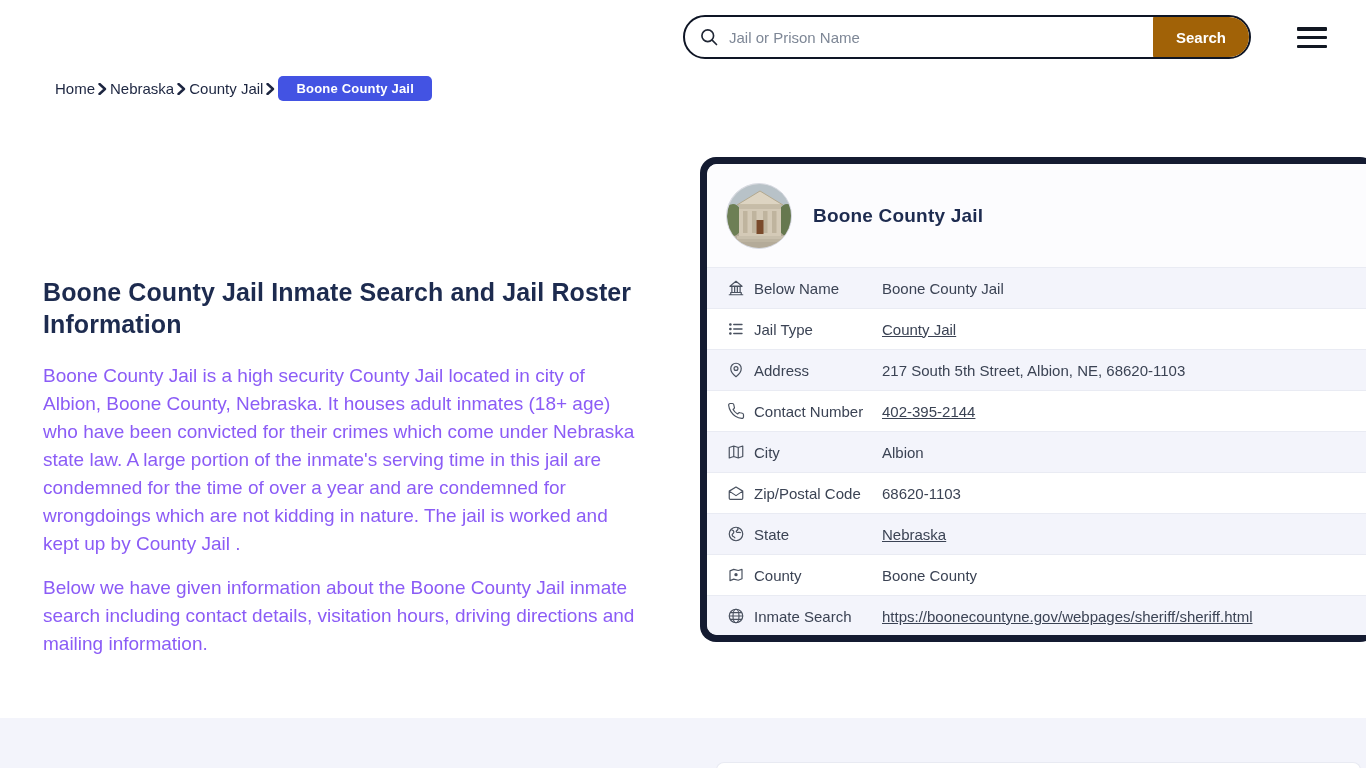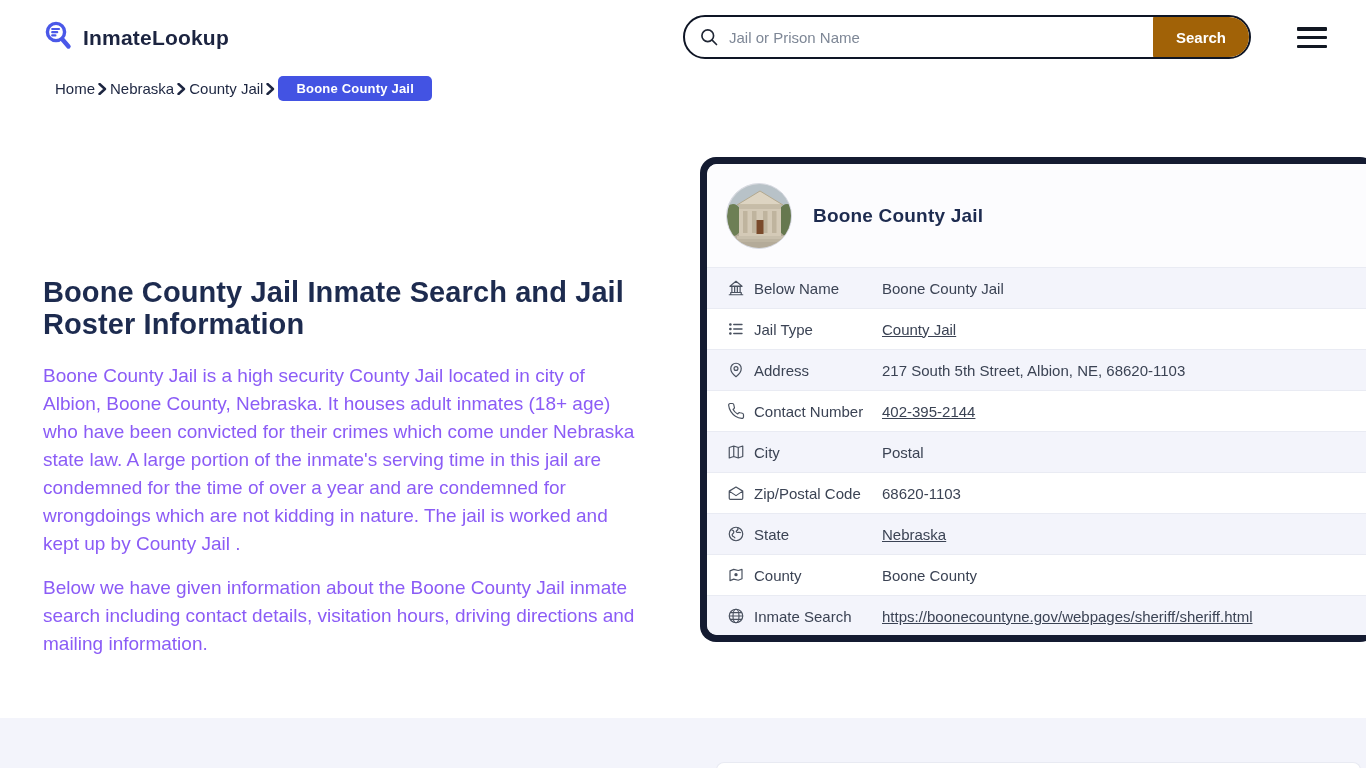--- a/index.html
+++ b/index.html
@@ -38,21 +38,21 @@
   .breadcrumb { position:absolute; left:55px; top:76px; display:flex; align-items:center; gap:3px; font-size:15px; }
   .crumb { color:#1c2540; cursor:pointer; }
   .crumb-sep { display:flex; align-items:center; }
   .crumb-pill {
     background:#4353e3; color:#fff; font-weight:700; font-size:13px;
     padding:5px 18px; border-radius:5px; letter-spacing:.2px;
   }
 
   
   .article { position:absolute; left:43px; top:276px; width:600px; }
-  .article h1 { font-size:29px; line-height:32px; font-weight:700; color:#1d2b4f; margin-bottom:22px; letter-spacing:.1px; }
+  .article h1 { font-size:25px; line-height:32px; font-weight:700; color:#1d2b4f; margin-bottom:22px; letter-spacing:.1px; }
   .article p { font-size:19px; line-height:28px; color:#8b5cf6; margin-bottom:16px; }
 
   
   .card {
     position:absolute; left:700px; top:157px; width:676px; height:485px;
     background:#141b31; border-radius:16px; padding:7px 0 7px 7px;
   }
   .card-inner { width:100%; height:100%; background:#fcfcfe; border-radius:10px 0 0 10px; overflow:hidden; }
   .card-head { height:103px; display:flex; align-items:center; padding-left:19px; background:#fcfcfe; }
   .facility-photo {
@@ -75,32 +75,20 @@
   .next-card { position:absolute; left:716px; top:762px; width:645px; height:8px;
     background:#ffffff; border:1px solid #e8eaf2; border-bottom:none; border-radius:9px 9px 0 0; }
 
   svg { shape-rendering:geometricPrecision; }
 </style>
 </head>
 <body>
 
 <div id="app">
 
-  <div class="logo">
-    <span>
-      <svg width="31" height="31" viewBox="0 0 31 31" fill="none">
-        <circle cx="13" cy="12" r="8.6" stroke="#4a58e8" stroke-width="3.4"></circle>
-        <line x1="19.5" y1="19.5" x2="25.5" y2="26.5" stroke="#4a58e8" stroke-width="4.4" stroke-linecap="round"></line>
-        <line x1="9.2" y1="9" x2="16" y2="9" stroke="#4a58e8" stroke-width="2.2" stroke-linecap="round"></line>
-        <line x1="9.2" y1="12.2" x2="14.2" y2="12.2" stroke="#4a58e8" stroke-width="2.2" stroke-linecap="round"></line>
-        <line x1="9.2" y1="15.4" x2="12.4" y2="15.4" stroke="#4a58e8" stroke-width="2.2" stroke-linecap="round"></line>
-      </svg>
-    </span>
-    <span class="logo-text">InmateLookup</span>
-  </div>
 
   <div class="search-wrap">
     <span class="search-icon">
       <svg width="20" height="20" viewBox="0 0 24 24" fill="none">
         <circle cx="10.5" cy="10.5" r="7" stroke="#202735" stroke-width="2"></circle>
         <line x1="15.8" y1="15.8" x2="21" y2="21" stroke="#202735" stroke-width="2" stroke-linecap="round"></line>
       </svg>
     </span>
     <input class="search-input" type="text" placeholder="Jail or Prison Name" style="">
     <button class="search-btn">Search</button>
@@ -217,21 +205,21 @@
           <a class="value" href="#">402-395-2144</a>
         </div>
 
         <div class="row">
           <span class="icon">
             <svg width="18" height="18" viewBox="0 0 24 24" fill="none" stroke="#4a5260" stroke-width="1.6" stroke-linecap="round" stroke-linejoin="round">
               <path d="M9 4 3 6v14l6-2 6 2 6-2V4l-6 2-6-2zM9 4v14M15 6v14"></path>
             </svg>
           </span>
           <span class="label">City</span>
-          <span class="value">Postal</span>
+          <span class="value">Albion</span>
         </div>
 
         <div class="row">
           <span class="icon">
             <svg width="18" height="18" viewBox="0 0 24 24" fill="none" stroke="#4a5260" stroke-width="1.6" stroke-linecap="round" stroke-linejoin="round">
               <path d="M3 9.5 12 4l9 5.5V19a1.5 1.5 0 0 1-1.5 1.5h-15A1.5 1.5 0 0 1 3 19zM3 9.5l9 6 9-6"></path>
             </svg>
           </span>
           <span class="label">Zip/Postal Code</span>
           <span class="value">68620-1103</span>

